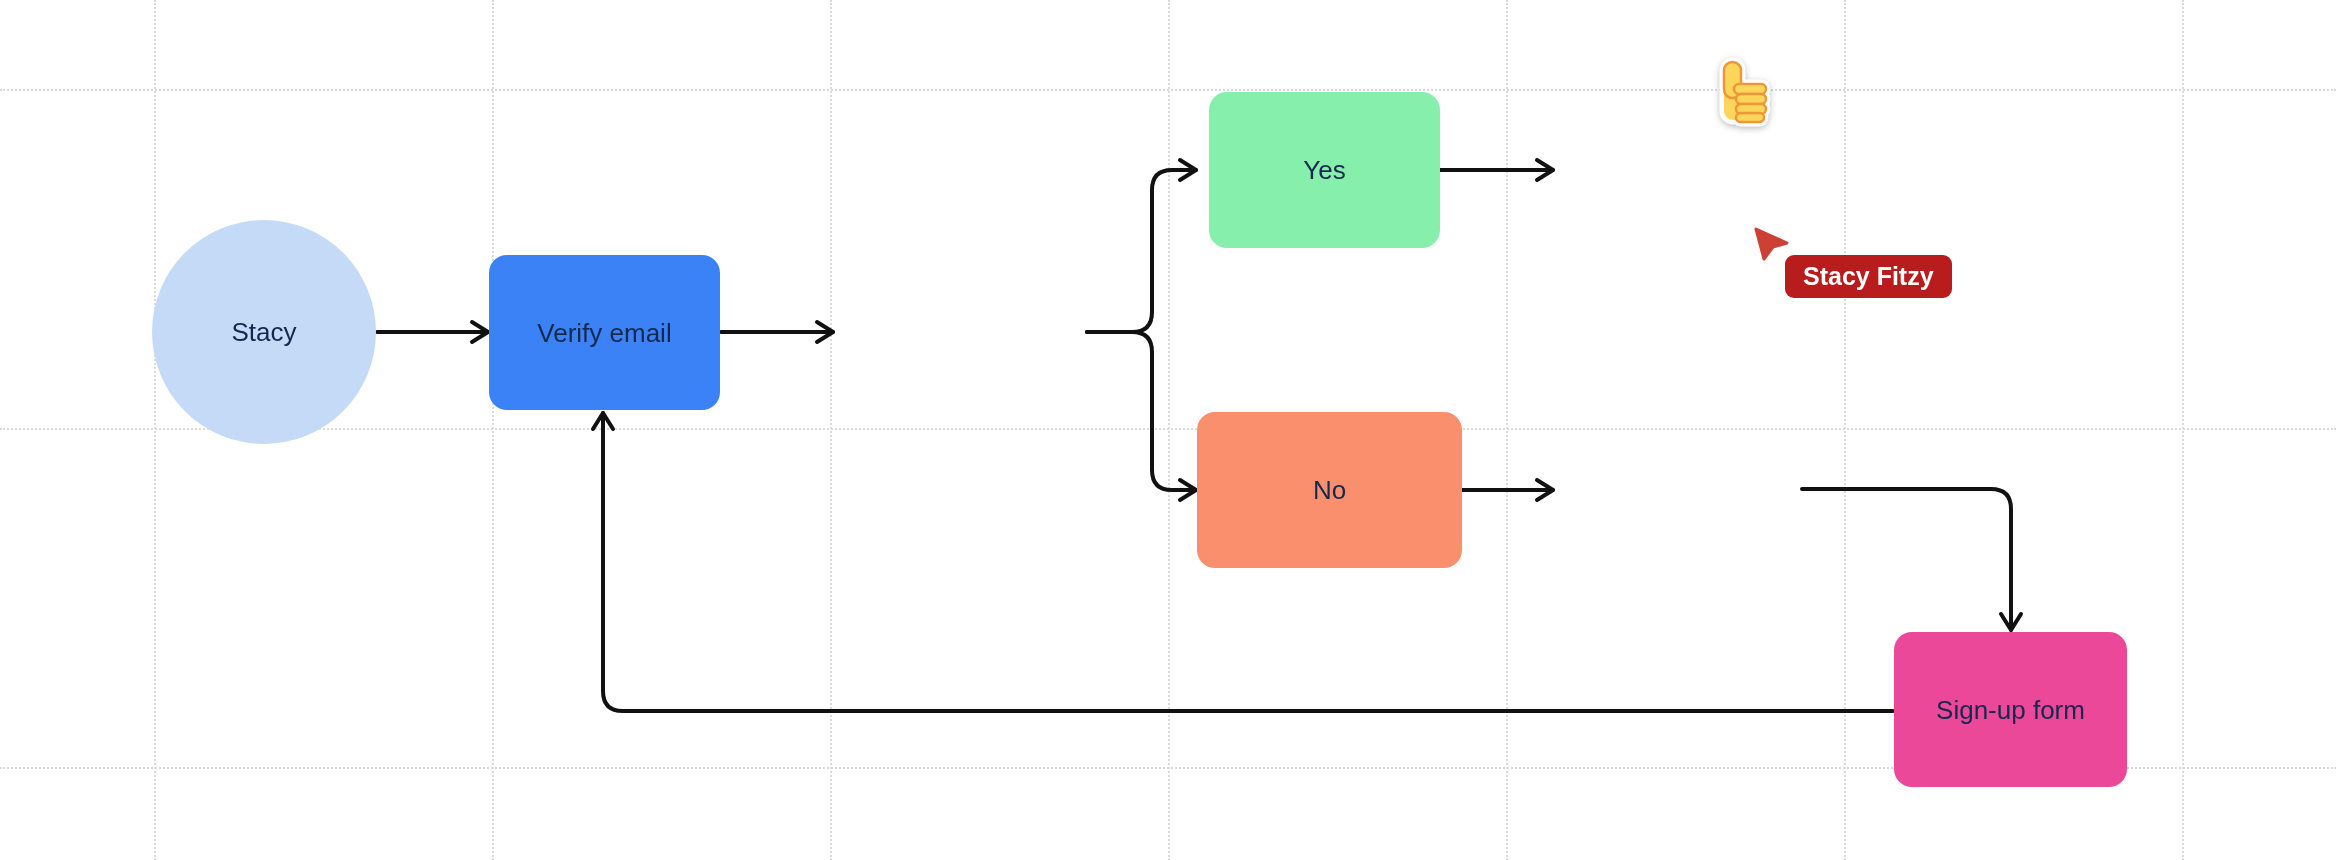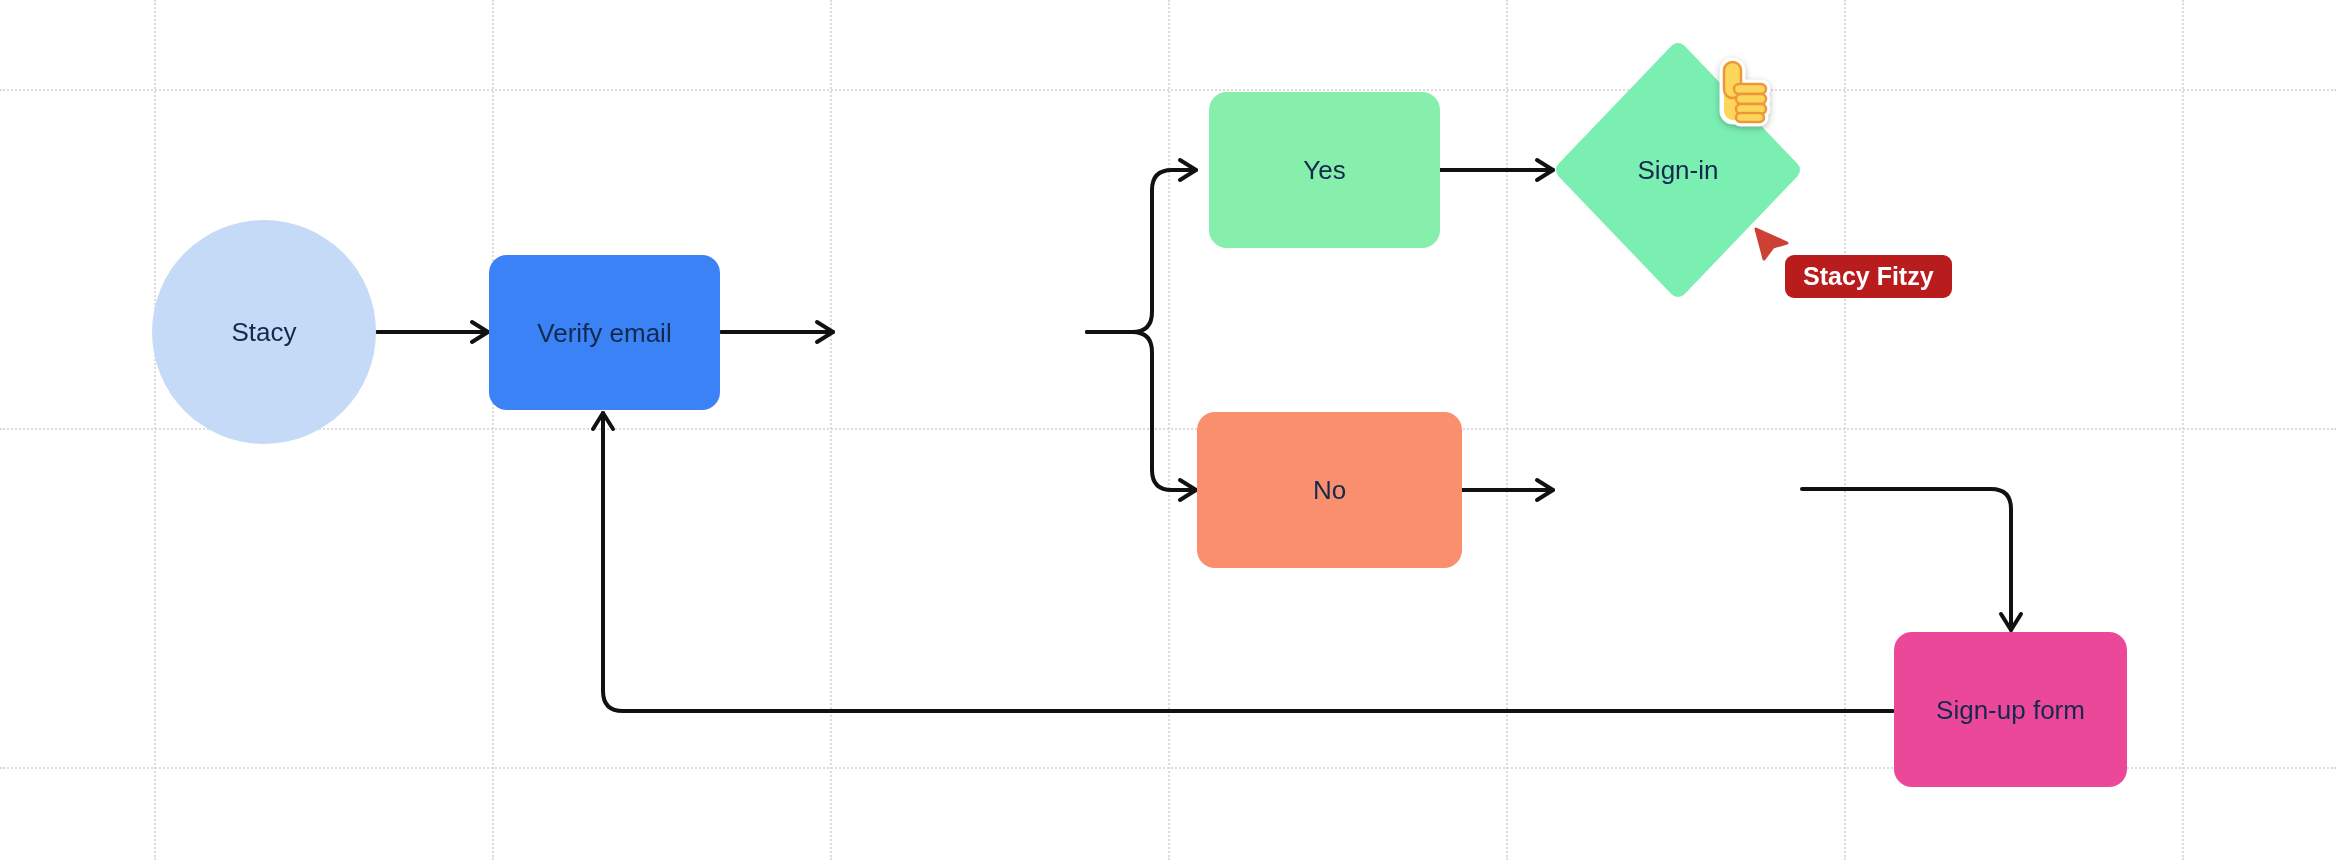--- a/index.html
+++ b/index.html
@@ -82,26 +82,20 @@
 
   <div class="node rect" style="left: 489px; top: 255px; width: 231px; height: 155px; background: #3b82f6;">
     <span class="lbl">Verify email</span>
   </div>
 
 
   <div class="node rect" style="left: 1197px; top: 92px; width: 231px; height: 156px; background: #86efac; margin-left: 12px;">
     <span class="lbl">Yes</span>
   </div>
 
-  <div class="node diamond" style="left:1556px;top:43px;width:244px;height:254px">
-    <svg width="244" height="254" viewBox="0 0 244 254">
-      <polygon points="122,9 235,127 122,245 9,127" stroke-width="18" stroke-linejoin="round" fill="#7BEEB2" stroke="#7BEEB2"></polygon>
-    </svg>
-    <span class="lbl">Sign-in</span>
-  </div>
 
   <div class="node rect" style="left: 1197px; top: 412px; width: 265px; height: 156px; background: rgb(250, 143, 109);">
     <span class="lbl">No</span>
   </div>
 
 
   <div class="node rect" style="left: 1894px; top: 632px; width: 233px; height: 155px; background: #ec4899;">
     <span class="lbl lbl-narrow">Sign-up form</span>
   </div>
 

